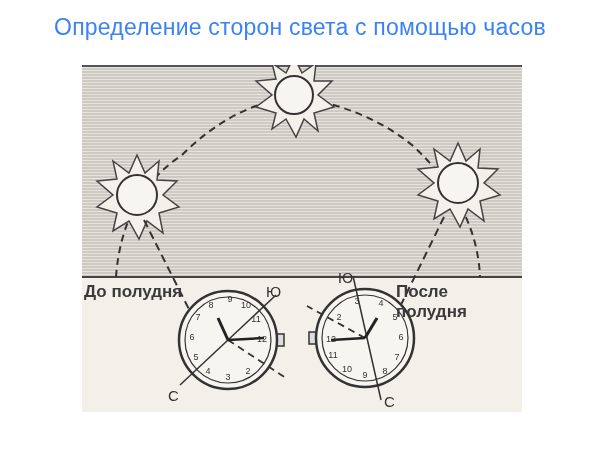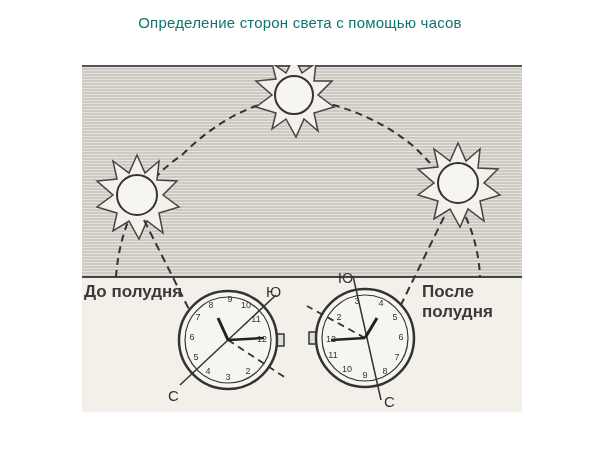--- a/index.html
+++ b/index.html
@@ -1,17 +1,17 @@
 <!DOCTYPE html>
 <html><head>
 <meta charset="utf-8">
 <style>
   html, body { margin:0; padding:0; background:#ffffff; }
   body { width:600px; height:451px; position:relative; overflow:hidden; font-family:"Liberation Sans", sans-serif; }
-  .title { position:absolute; left:0; top:14px; width:600px; text-align:center; font-size:15px; color:#0f766e; letter-spacing:0.2px; }
+  .title { position:absolute; left:0; top:14px; width:600px; text-align:center; font-size:23px; color:#3b82f6; letter-spacing:0.2px; }
   .figure { position:absolute; left:82px; top:65px; width:440px; height:347px; background:#f2f0e9; }
   .figure svg { position:absolute; left:0; top:0; }
   .label { position:absolute; font-size:17px; font-weight:bold; color:#3a3a3a; }
 </style>
 </head>
 <body>
 
 <div class="title">Определение сторон света с помощью часов</div>
 
 <div class="figure">
@@ -91,14 +91,14 @@
       </g>
     </g>
 
     <text x="184" y="232" font-size="15" fill="#333" font-family="Liberation Sans, sans-serif">Ю</text>
     <text x="86" y="336" font-size="15" fill="#333" font-family="Liberation Sans, sans-serif">С</text>
     <text x="256" y="218" font-size="15" fill="#333" font-family="Liberation Sans, sans-serif">Ю</text>
     <text x="302" y="342" font-size="15" fill="#333" font-family="Liberation Sans, sans-serif">С</text>
   </svg>
 
   <div class="label" style="left:2px; top:217px;">До полудня</div>
-  <div class="label" style="left:340px; top:217px;">После полудня</div>
+  <div class="label" style="left:314px; top:217px;">После полудня</div>
 </div>
 
 </body></html>

